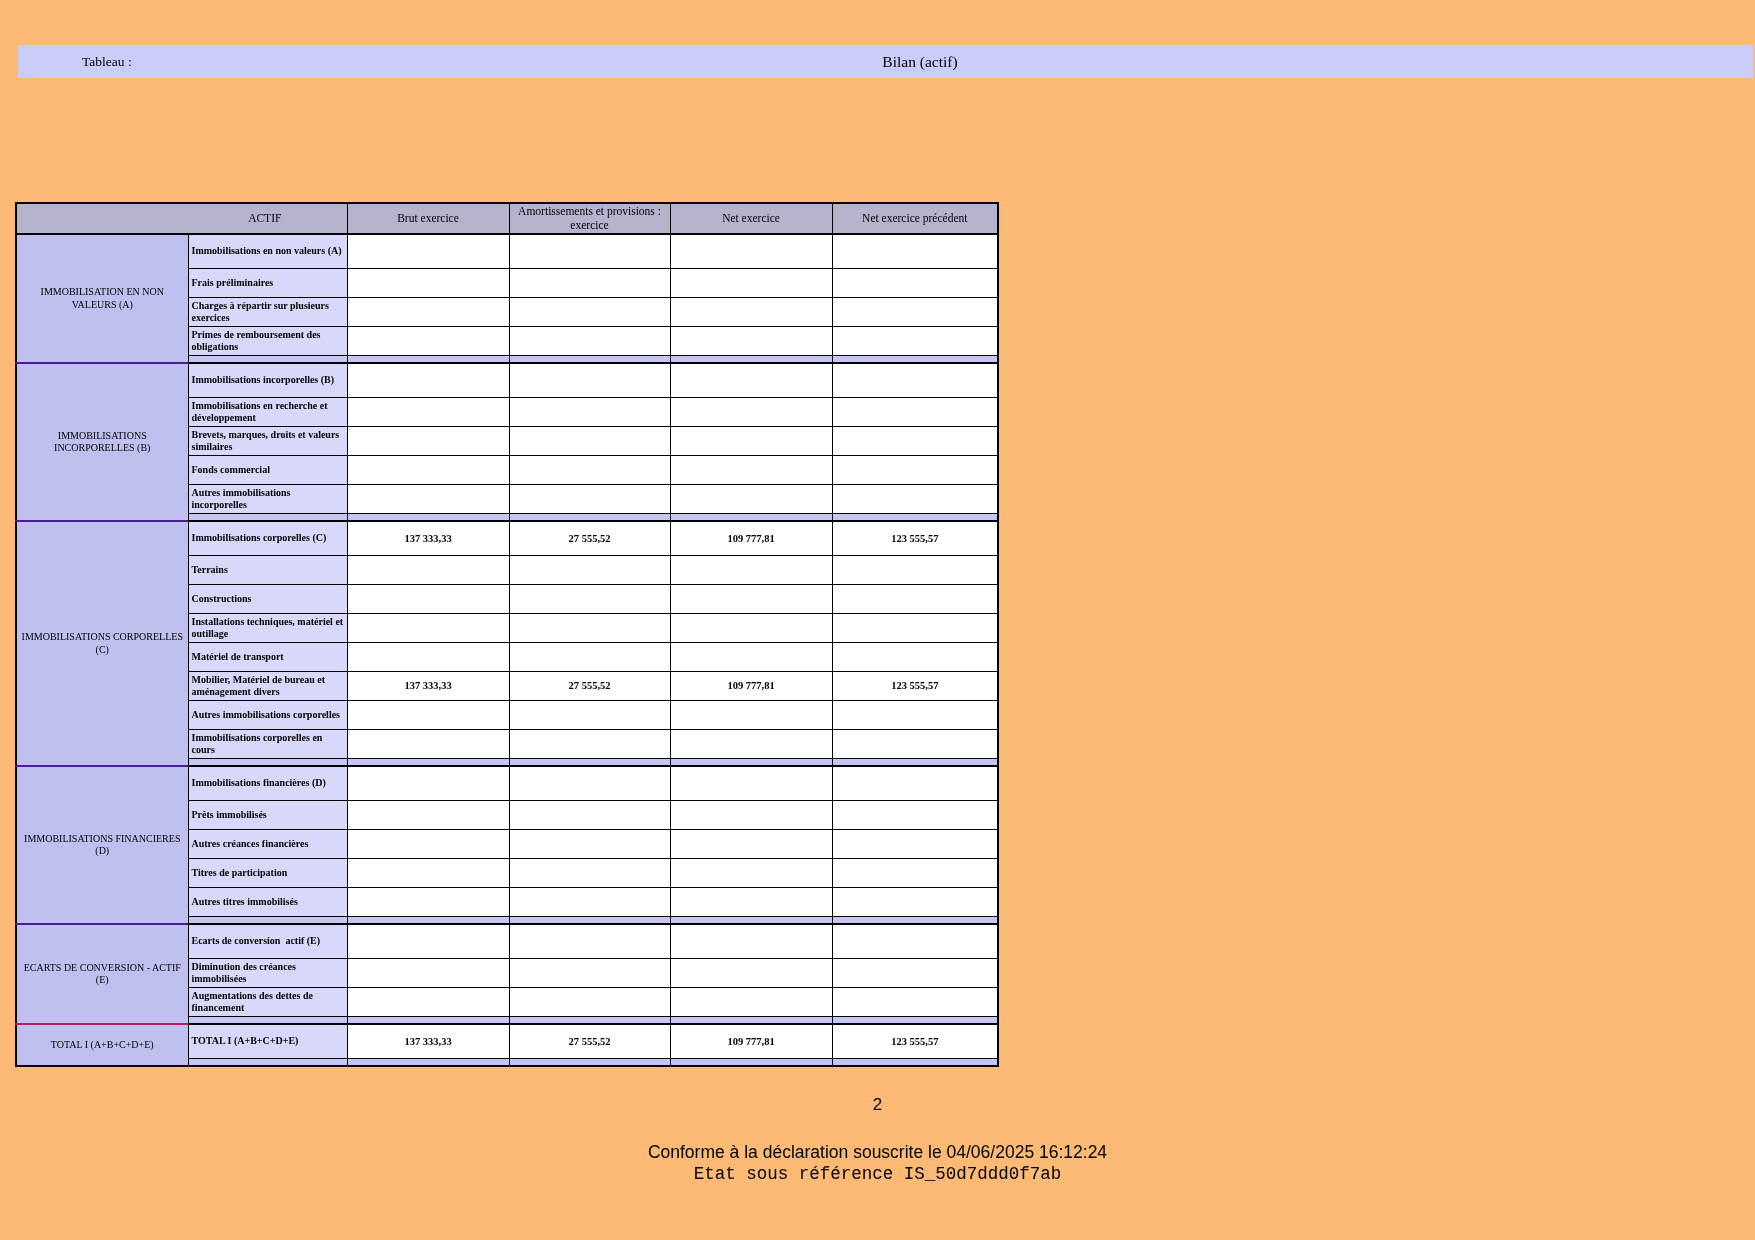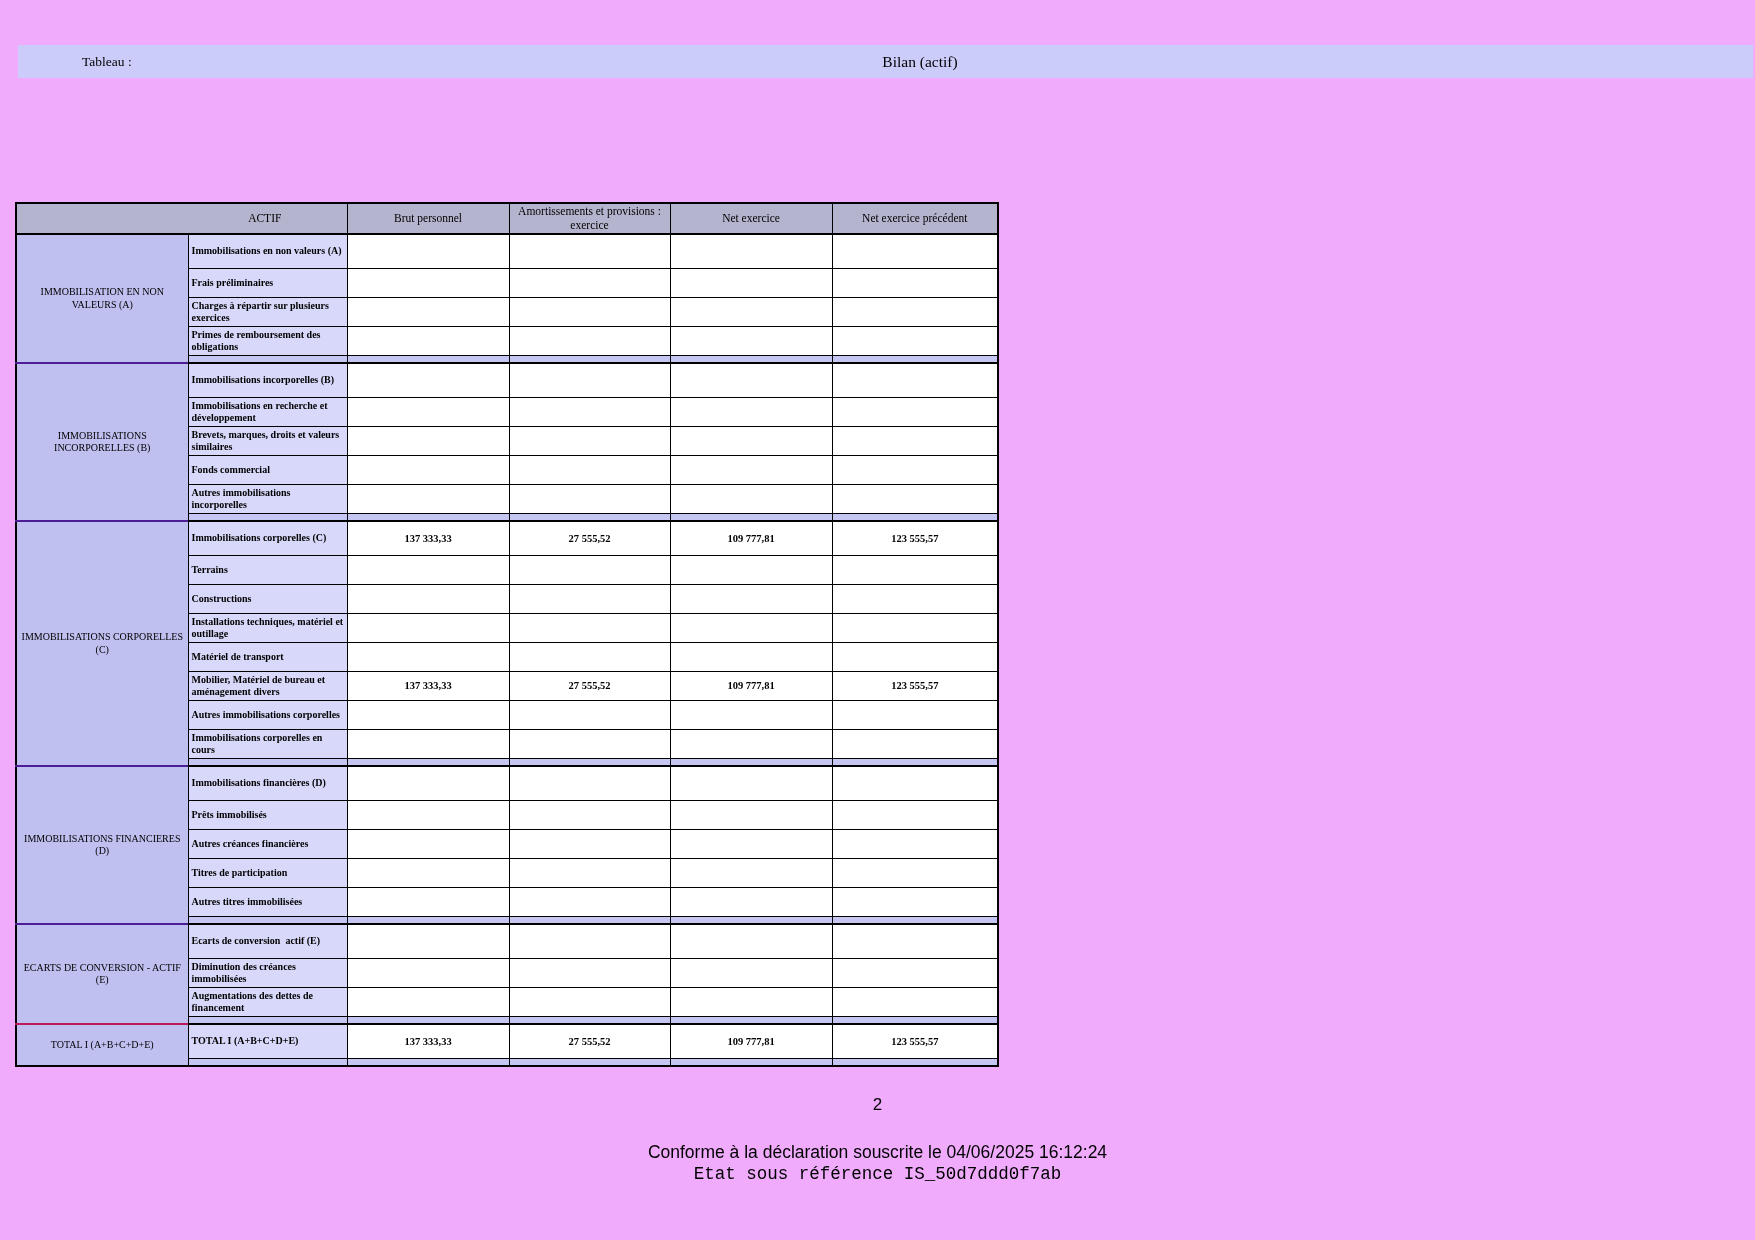--- a/index.html
+++ b/index.html
@@ -1,16 +1,16 @@
 <!DOCTYPE html>
 <html style="--bar-bg: #ccccfa; --header-bg: #b4b4ce; --group-bg: #bfbff0; --label-bg: #d8d8fa; --sep-bg: #c6c6f2; --border: #000000;"><head>
 <meta charset="utf-8">
 <style>
   html,body{margin:0;padding:0;background:#fff;}
-  .page{position:relative;width:1755px;height:1240px;background:#f0abfc;overflow:hidden;
+  .page{position:relative;width:1755px;height:1240px;background:#fdba74;overflow:hidden;
         font-family:"Liberation Serif",serif;color:#000;}
 
   
   .title-bar{position:absolute;left:18px;top:45px;width:1735px;height:33px;background:var(--bar-bg,#ccccfa);}
   .title-bar .tb-label{position:absolute;left:64px;top:50%;transform:translateY(-50%);font-size:13.5px;}
   .title-bar .tb-title{position:absolute;left:902px;top:50%;transform:translate(-50%,-50%);font-size:15.5px;white-space:nowrap;text-align:center;}
 
   
   .note-box{position:absolute;left:5px;top:82px;width:1744px;height:47px;border:2px solid #000;background:#fff;}
   .note-box .note-text{position:absolute;left:4px;top:3px;font-family:"DejaVu Sans Mono",monospace;font-size:13.5px;white-space:pre;}
@@ -60,21 +60,21 @@
       <col style="width:172px">
       <col style="width:159px">
       <col style="width:162px">
       <col style="width:161px">
       <col style="width:162px">
       <col style="width:166px">
     </colgroup>
     <thead>
         <tr>
           <th class="actif" colspan="2">ACTIF</th>
-          <th>Brut personnel</th>
+          <th>Brut exercice</th>
           <th>Amortissements et provisions : exercice</th>
           <th>Net exercice</th>
           <th>Net exercice précédent</th>
         </tr>
       </thead>
     <tbody>
         <tr class="grow first">
           <td class="gcell" rowspan="5">IMMOBILISATION EN NON VALEURS (A)</td>
           <td class="lcell">Immobilisations en non valeurs (A)</td>
           <td class="vcell"></td>
@@ -240,21 +240,21 @@
           <td class="vcell"></td>
         </tr>
         <tr class="grow">
           <td class="lcell">Titres de participation</td>
           <td class="vcell"></td>
           <td class="vcell"></td>
           <td class="vcell"></td>
           <td class="vcell"></td>
         </tr>
         <tr class="grow">
-          <td class="lcell">Autres titres immobilisées</td>
+          <td class="lcell">Autres titres immobilisés</td>
           <td class="vcell"></td>
           <td class="vcell"></td>
           <td class="vcell"></td>
           <td class="vcell"></td>
         </tr>
         <tr class="sep">
           <td class="scell"></td>
           <td class="scell"></td>
           <td class="scell"></td>
           <td class="scell"></td>

